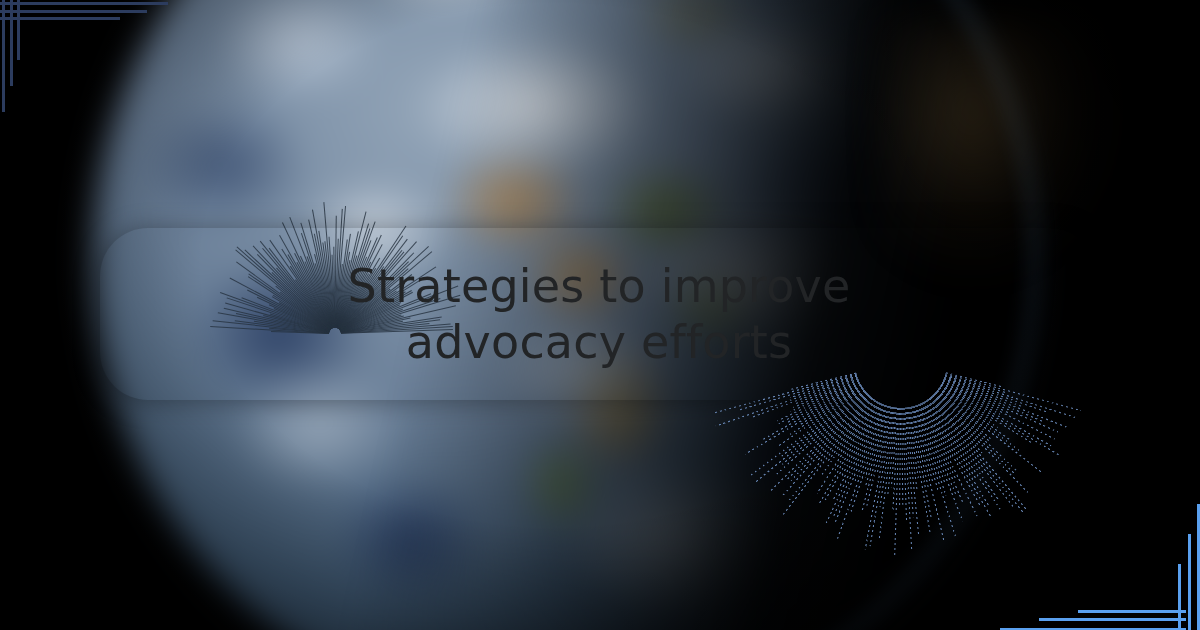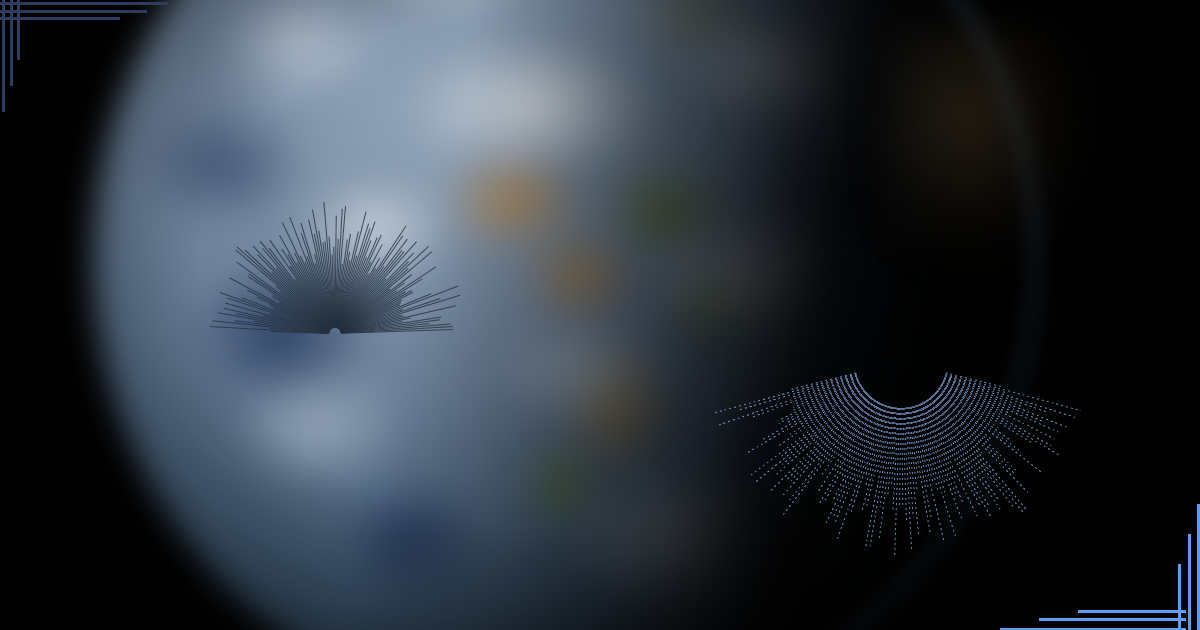--- a/index.html
+++ b/index.html
@@ -419,14 +419,18 @@
     </div>
   <div id="rules-bottom-right">
       <div class="rule h br" style="top: 628px; width: 186px; left: 1000px;"></div>
       <div class="rule h br" style="top: 618px; width: 147px; left: 1039px;"></div>
       <div class="rule h br" style="top: 610px; width: 108px; left: 1078px;"></div>
       <div class="rule v br" style="left: 1197px; height: 126px; top: 504px;"></div>
       <div class="rule v br" style="left: 1188px; height: 96px; top: 534px;"></div>
       <div class="rule v br" style="left: 1178px; height: 66px; top: 564px;"></div>
     </div>
 
+  <div id="title-banner">
+    <h1 id="banner-title">Strategies to improve
+advocacy efforts</h1>
+  </div>
 
 </div>
 
 </body></html>

